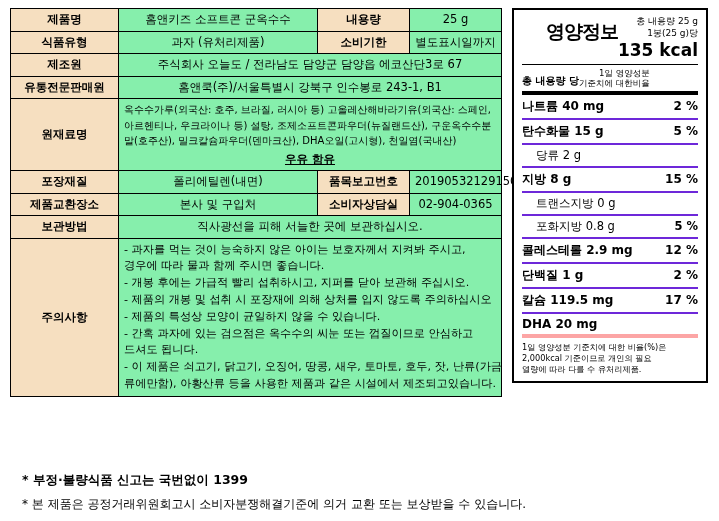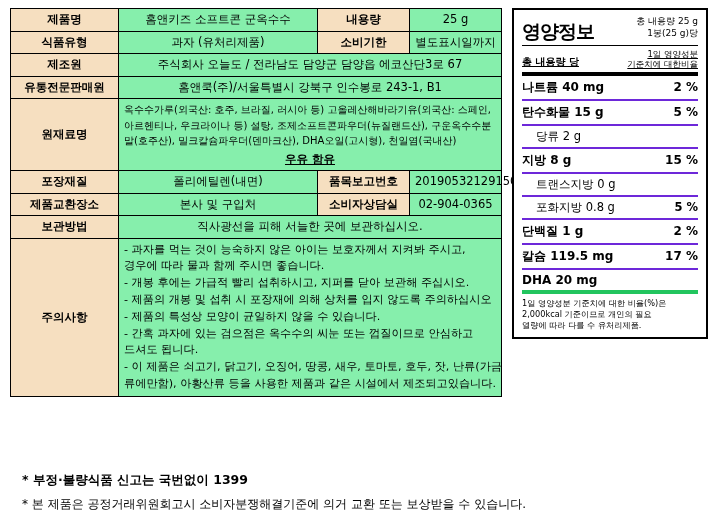--- a/index.html
+++ b/index.html
@@ -82,21 +82,21 @@
     top: 8px;
     width: 196px;
     box-sizing: border-box;
     border: 2px solid #000;
     background: #ffffff;
     padding: 5px 8px 6px 8px;
   }
   .nutri .head {
     display: flex;
     align-items: flex-start;
-    justify-content: space-between;
+    justify-content: flex-end;
     border-bottom: 1px solid #000;
     padding-bottom: 3px;
   }
   .nutri .title {
     font-size: 19px;
     font-weight: bold;
     letter-spacing: -1px;
     line-height: 1.1;
     padding-top: 6px;
   }
@@ -106,47 +106,46 @@
     line-height: 1.35;
   }
   .nutri .kcal {
     font-size: 17px;
     font-weight: bold;
     line-height: 1.2;
     margin-top: 1px;
   }
   .nutri .subhead {
     display: flex;
-    justify-content: space-between;
+    justify-content: flex-start;
     align-items: flex-end;
     font-size: 9.5px;
     border-bottom: 4px solid #000;
     padding: 3px 0 3px 0;
-    text-decoration: underline;
   }
   .nutri .subhead .left { font-weight: bold; font-size: 10px; }
   .nutri .subhead .right { text-align: right; line-height: 1.2; font-size: 8.5px; }
 
   .nrow {
     display: flex;
     justify-content: space-between;
     align-items: baseline;
     border-bottom: 2px solid #6d28d9;
     font-size: 12px;
     padding: 3px 0 3px 0;
     font-weight: bold;
   }
   .nrow .name { white-space: nowrap; }
   .nrow .pct { font-weight: bold; }
   .nrow.sub {
     padding-left: 14px;
     font-weight: normal;
     font-size: 11.5px;
   }
-  .nrow.last { border-bottom: 4px solid #22c55e; }
+  .nrow.last { border-bottom: 4px solid #fca5a5; }
   .nutri .foot {
     font-size: 8.2px;
     line-height: 1.35;
     padding-top: 4px;
     text-align: left;
   }
 
   
   .bottom {
     position: absolute;
@@ -239,20 +238,21 @@
       </tbody>
     </table>
   </div>
 
   <div class="nutri">
     <div class="head">
       <div class="title">영양정보</div>
       <div class="headright">
         <div>총 내용량 25 g</div>
         <div>1봉(25 g)당</div>
+        <div class="kcal">135 kcal</div>
       </div>
     </div>
 
     <div class="subhead">
       <div class="left">총 내용량 당</div>
       <div class="right">
         <div>1일 영양성분</div>
         <div>기준치에 대한비율</div>
       </div>
     </div>
@@ -275,20 +275,24 @@
     </div>
     <div class="nrow sub">
       <span class="name">트랜스지방 0 g</span>
       <span class="pct"></span>
     </div>
     <div class="nrow sub">
       <span class="name">포화지방 0.8 g</span>
       <span class="pct">5 %</span>
     </div>
     <div class="nrow">
+      <span class="name">콜레스테롤 2.9 mg</span>
+      <span class="pct">12 %</span>
+    </div>
+    <div class="nrow">
       <span class="name">단백질 1 g</span>
       <span class="pct">2 %</span>
     </div>
     <div class="nrow">
       <span class="name">칼슘 119.5 mg</span>
       <span class="pct">17 %</span>
     </div>
     <div class="nrow last">
       <span class="name">DHA 20 mg</span>
       <span class="pct"></span>

